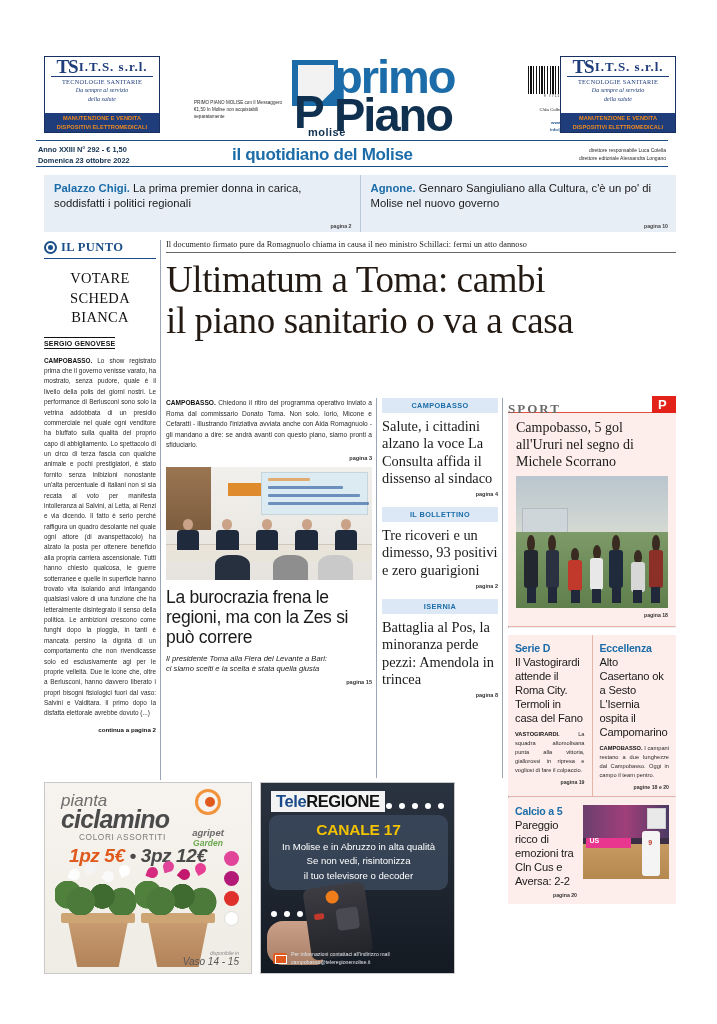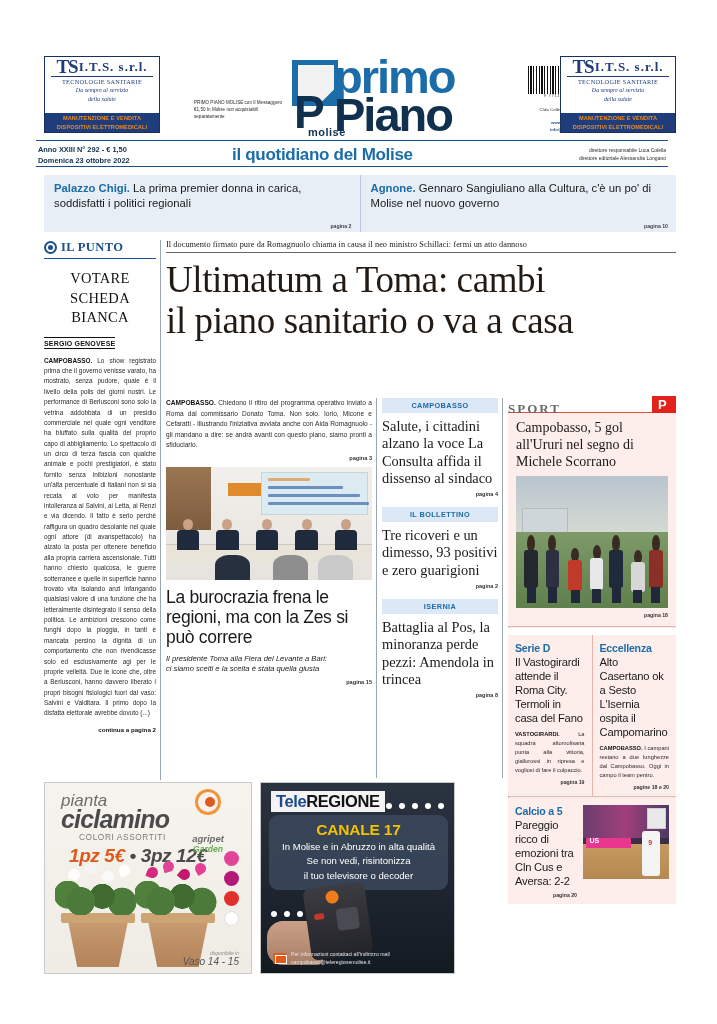--- a/index.html
+++ b/index.html
@@ -416,21 +416,21 @@
   .agripet-mark {
     width: 26px; height: 26px; margin: 0 auto;
     border: 3px solid #f2943c; border-radius: 50%;
     position: relative;
   }
   .agripet-mark::after {
     content: ""; position: absolute; left: 7px; top: 5px;
     width: 10px; height: 10px; border-radius: 50%; background: #e05a1e;
   }
   .agripet-name {
-    font-size: 9.5px; font-weight: 700; color: #6a6a6a; margin-top: 18px;
+    font-size: 9.5px; font-weight: 700; color: #6a6a6a; margin-top: 12px;
     font-style: italic;
   }
   .agripet-garden {
     font-size: 8.5px; color: #6aa84f; font-style: italic; font-weight: 700;
   }
   .pot { position: absolute; bottom: 6px; width: 74px; }
   .pot .body {
     width: 100%; height: 44px;
     background: linear-gradient(#c79a6f, #b3835a);
     clip-path: polygon(10% 0, 90% 0, 78% 100%, 22% 100%);

